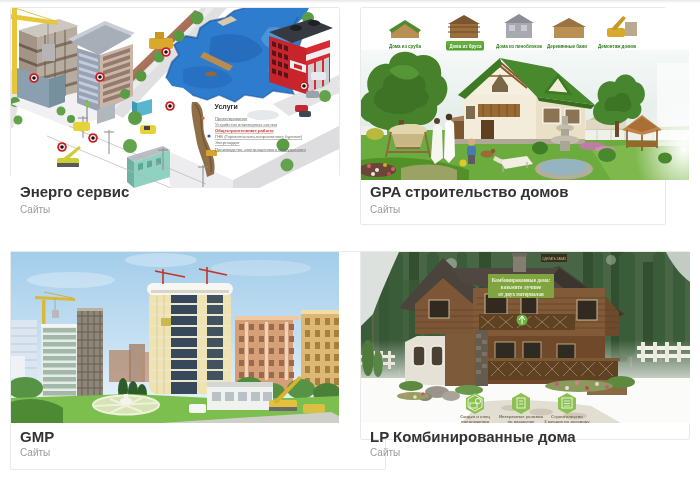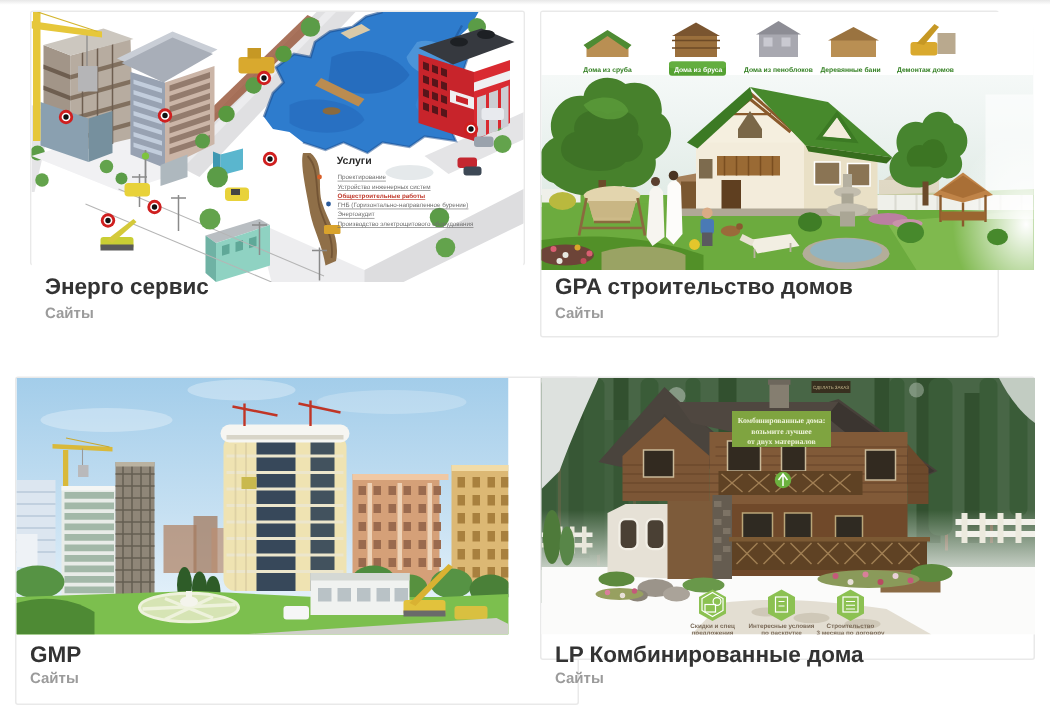--- a/index.html
+++ b/index.html
@@ -1,27 +1,27 @@
 <!DOCTYPE html>
 <html><head>
 <meta charset="utf-8">
 <style>
   html,body{margin:0;padding:0;}
   body{width:700px;height:478px;background:#ffffff;font-family:"Liberation Sans",sans-serif;position:relative;overflow:hidden;}
   .card{position:absolute;background:#fff;border:1px solid #e9e9e9;border-radius:2px;box-sizing:border-box;}
   .card svg{position:absolute;left:0;top:0;display:block;}
   .title{position:absolute;left:9px;font-weight:bold;font-size:15px;color:#333333;white-space:nowrap;line-height:15px;}
-  .sub{position:absolute;left:9px;font-size:10px;color:#9b9b9b;white-space:nowrap;line-height:10px;font-weight:bold;}
+  .sub{position:absolute;left:9px;font-size:10px;color:#9b9b9b;white-space:nowrap;line-height:10px;}
 </style>
 </head>
 <body>
 
 <div style="position:absolute;left:0;top:0;width:700px;height:4px;background:linear-gradient(#e7e7e7,#ffffff 80%);"></div>
 
-<div class="card" style="left:20px;top:7px;width:330px;height:170px;">
+<div class="card" style="left:10px;top:7px;width:330px;height:170px;">
 <svg width="328" height="180" viewBox="0 0 328 180">
 
   <rect x="0" y="0" width="328" height="180" fill="#ffffff"></rect>
 
   <polygon points="0,62 14,68 2,120 0,120" fill="#e4e4e6"></polygon>
 
   <circle cx="4" cy="94" r="5" fill="#5b9c47"></circle>
 
   <circle cx="7" cy="112" r="4.5" fill="#63a34c"></circle>
 

